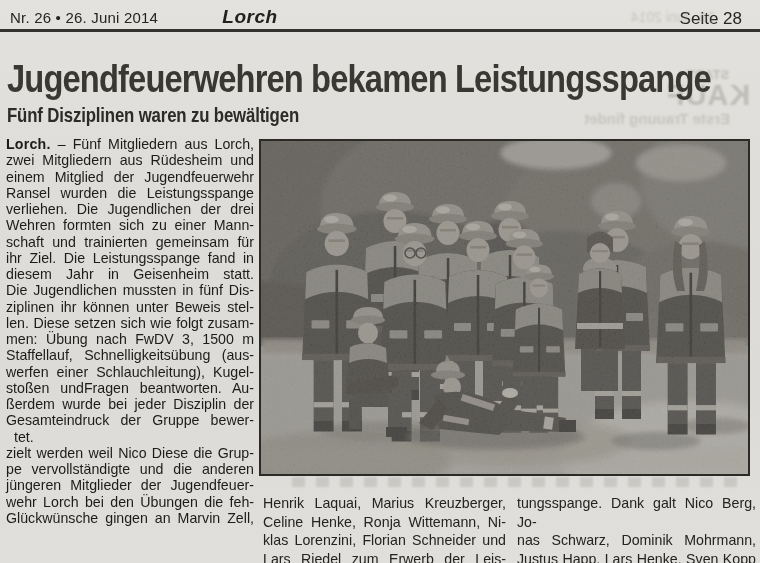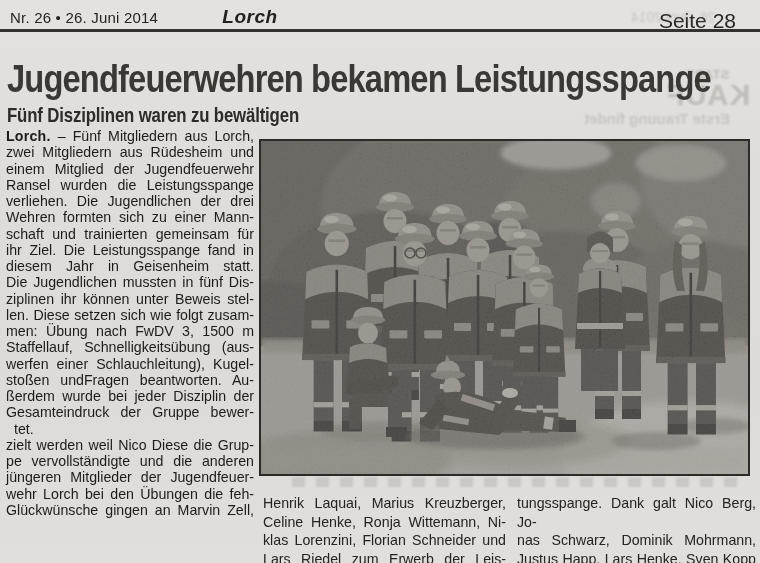--- a/index.html
+++ b/index.html
@@ -7,40 +7,40 @@
     position:relative; width:760px; height:563px; overflow:hidden;
     background:
       linear-gradient(180deg, #e3e2de 0%, #deddd9 30%, #dcdbd7 70%, #e0dfdb 100%);
     font-family:Liberation Sans, sans-serif;
     color:#1e1e1e;
   }
   
   .mast-issue{position:absolute; top:9px; left:10px; font-size:15px; color:#252422; letter-spacing:.2px;}
   .mast-section{position:absolute; top:6px; left:180px; width:140px; text-align:center;
     font-size:19px; font-weight:bold; font-style:italic; color:#22211f; letter-spacing:.5px;}
-  .mast-page{position:absolute; top:9px; right:24px; font-size:21px; color:#252422;}
+  .mast-page{position:absolute; top:9px; right:18px; font-size:17px; color:#252422;}
   .mast-rule{position:absolute; top:29px; left:0; width:760px; height:2.5px; background:#33322f;}
   
   .headline{position:absolute; top:58px; left:7px; width:850px; white-space:nowrap;
     font-size:38px; font-weight:bold; letter-spacing:-1px; color:#3a3833;
     transform:scaleX(.86); transform-origin:left top;}
   .subheadline{position:absolute; top:103px; left:7px; width:420px; white-space:nowrap;
     font-size:21px; font-weight:bold; letter-spacing:-.2px; color:#2c2b28;
     transform:scaleX(.80); transform-origin:left top;}
   
   .ghost{position:absolute; transform:scaleX(-1); color:#9e9b94; filter:blur(1px);}
   .ghost-date{top:9px; left:565px; width:150px; font-size:14px; opacity:.40;}
   .ghost-kauf{top:68px; right:2px; width:100px; text-align:center; opacity:.50; line-height:1.0;}
   .ghost-kauf .g-small{font-size:13px; font-weight:bold; display:block;}
   .ghost-kauf .g-big{font-size:29px; font-weight:bold; display:block; letter-spacing:1px;}
   .ghost-line{top:110px; left:430px; width:300px; font-size:15px; font-weight:bold; opacity:.38;}
   .ghost-smudge{position:absolute; top:477px; left:292px; width:456px; height:10px; filter:blur(1.2px); opacity:.55;
     background:repeating-linear-gradient(90deg, rgba(142,139,132,.45) 0 13px, rgba(142,139,132,0) 13px 24px);}
   
-  .article-col{position:absolute; top:128px; left:6px; width:248px;
+  .article-col{position:absolute; top:136px; left:6px; width:248px;
     font-size:14.2px; line-height:16.25px; color:#1c1c1b;}
   .line{text-align:justify; text-align-last:justify; white-space:normal;}
   .line.end{text-align-last:left;margin-left:8px;}
   .article-col b{letter-spacing:.2px;}
   
   .photo{position:absolute; top:139px; left:259px; width:487px; height:333px;
     border:2.5px solid #2b2a27; background:#b2b0aa; box-sizing:content-box;}
   .photo svg{display:block;}
   
   .caption-col{position:absolute; top:494px; font-size:14.2px; line-height:18.5px; color:#242321;}

